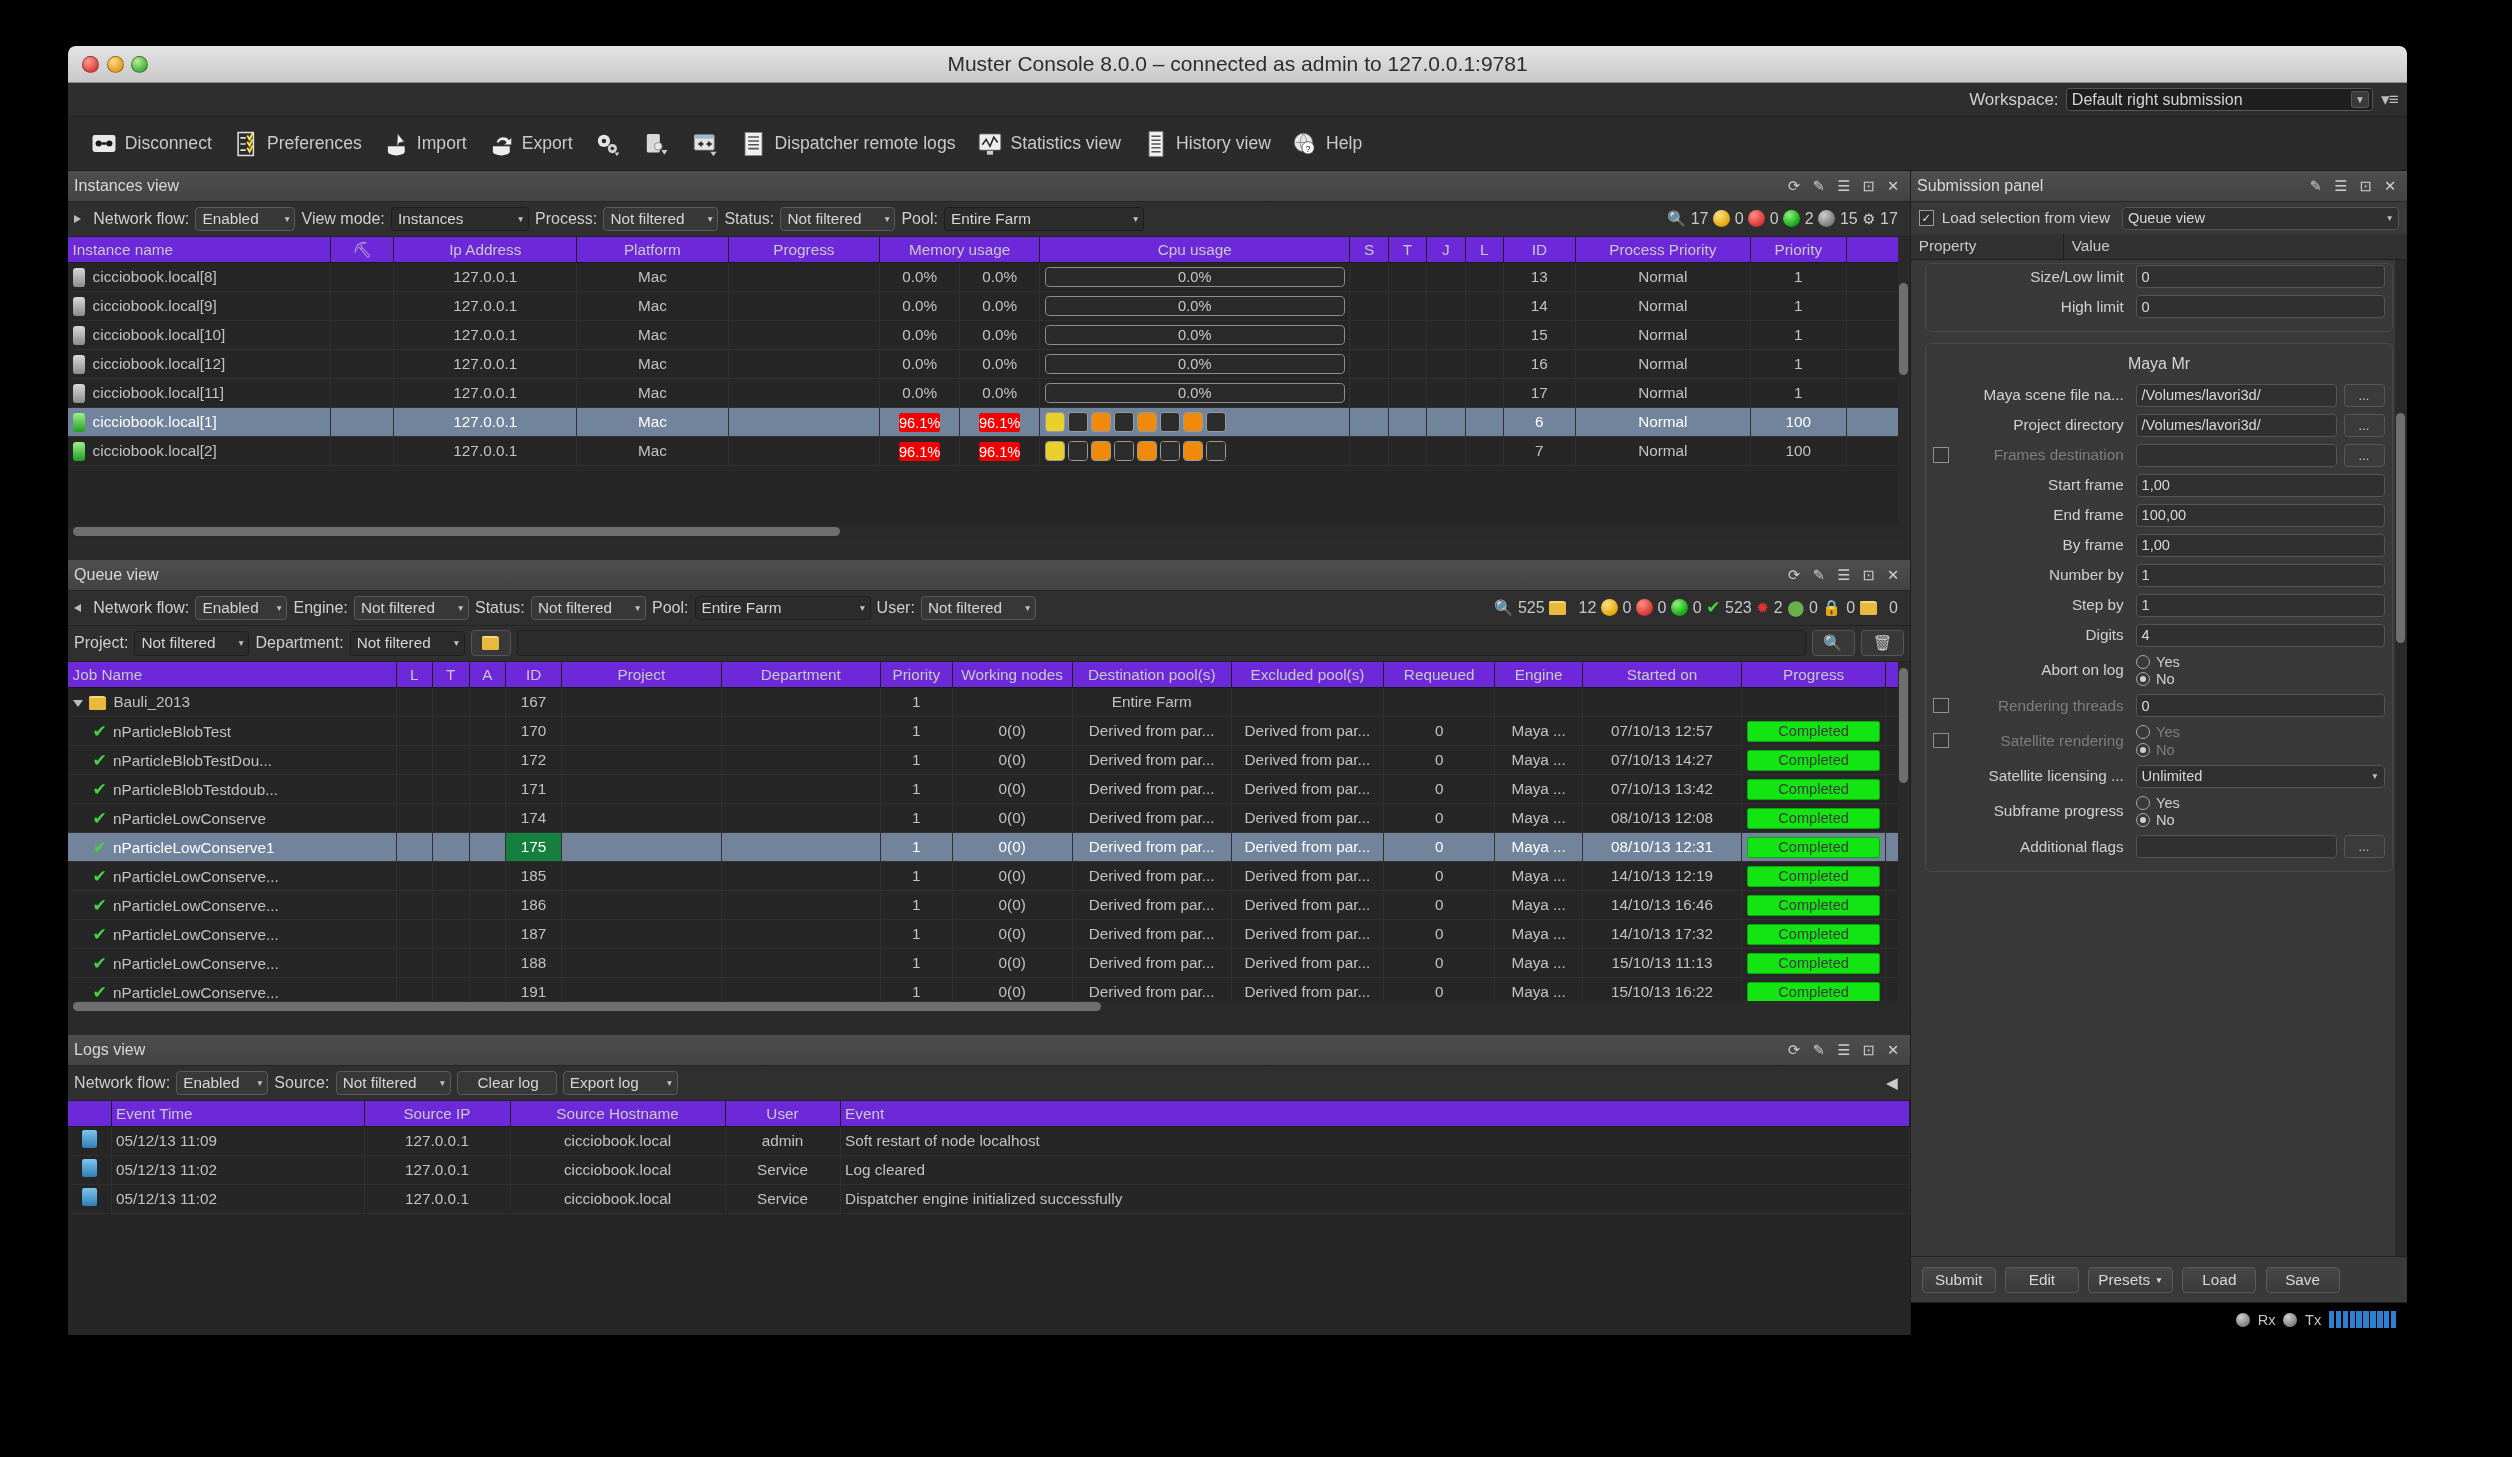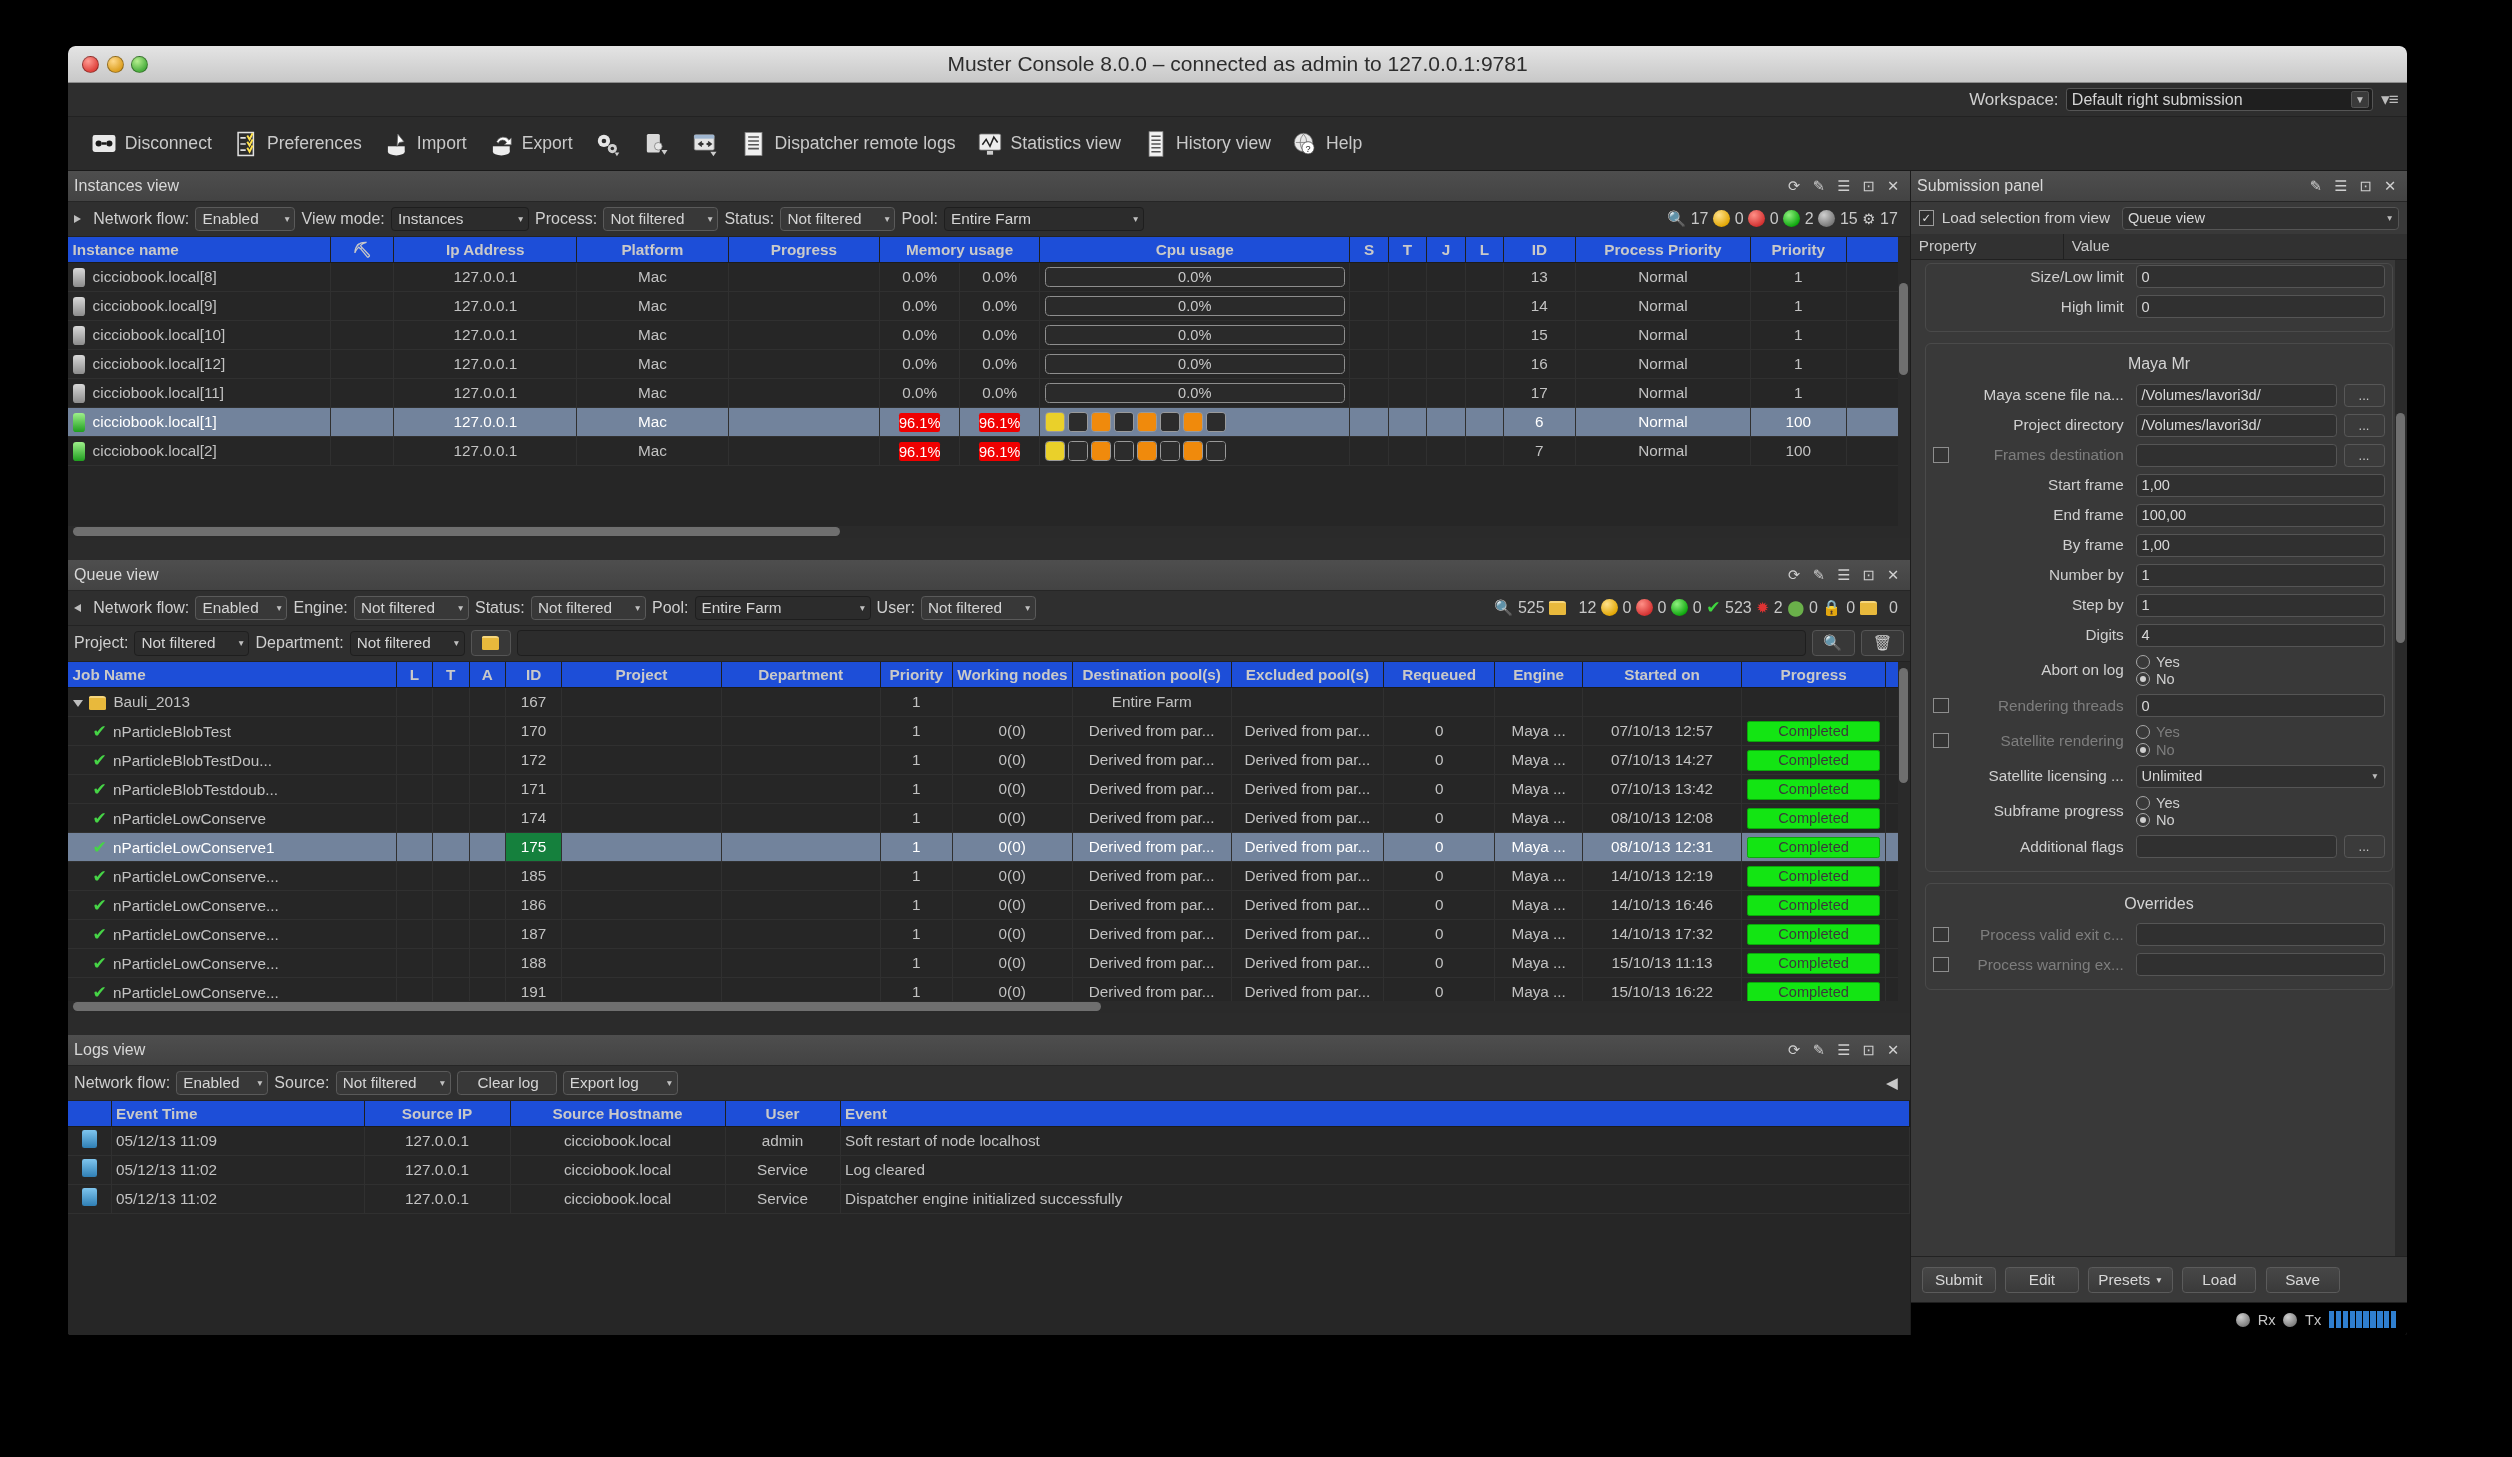--- a/index.html
+++ b/index.html
@@ -89,21 +89,21 @@
   .counters .num{font-size:16px;color:#c8c8c8;}
   .dot{width:17px;height:17px;border-radius:50%;display:inline-block;}
   .dot.y{background:radial-gradient(circle at 35% 30%,#ffe18a,#e0a400 75%);}
   .dot.r{background:radial-gradient(circle at 35% 30%,#ff8f86,#d22e2e 75%);}
   .dot.g{background:radial-gradient(circle at 35% 30%,#8ef07e,#0aa50a 75%);}
   .dot.gr{background:radial-gradient(circle at 35% 30%,#cfcfcf,#757575 75%);}
   
   .tblwrap{flex:1;overflow:hidden;position:relative;background:#262626;}
   table{border-collapse:collapse;width:100%;table-layout:fixed;}
   thead th{
-    background:#1d4ed8;color:#c9c9c9;font-size:15.3px;font-weight:bold;
+    background:#6d28d9;color:#c9c9c9;font-size:15.3px;font-weight:normal;
     height:26px;border-right:0.8px solid #1f1f1f;border-bottom:0.8px solid #1b1b1b;
     padding:0 4.6px;text-align:center;white-space:nowrap;overflow:hidden;
   }
   tbody td{
     height:29px;font-size:15.3px;color:#c2c2c2;border-right:0.8px solid #303030;
     border-bottom:0.8px solid #303030;padding:0 4.6px;text-align:center;
     white-space:nowrap;overflow:hidden;background:#262626;
   }
   tbody tr.sel td{background:#72839c;color:#fff;}
   td.lft{text-align:left;}
@@ -1179,35 +1179,20 @@
                 </div>
               </div>
               <div class="frow">
                 <span style="width:15.3px;flex:0 0 auto"></span>
                 <span class="fname">Additional flags</span>
                 <div class="finput"></div>
                 <div class="fbtn">...</div>
               </div>
             </div>
         </div>
-        <div class="grpbox">
-          <div class="grptitle">Overrides</div>
-          <div id="ov-fields">
-              <div class="frow">
-                <span class="fchk"></span>
-                <span class="fname dim">Process valid exit c...</span>
-                <div class="finput"></div>
-              </div>
-              <div class="frow">
-                <span class="fchk"></span>
-                <span class="fname dim">Process warning ex...</span>
-                <div class="finput"></div>
-              </div>
-            </div>
-        </div>
         <div class="vscroll">
             <i style="top:153px;height:230px;"></i>
           </div>
       </div>
       <div class="spfoot">
         <div class="sbtn">Submit</div>
         <div class="sbtn">Edit</div>
         <div class="sbtn">
             <span>Presets</span>
             <span style="margin-left:4.6px;font-size:8.4px;">▼</span>

